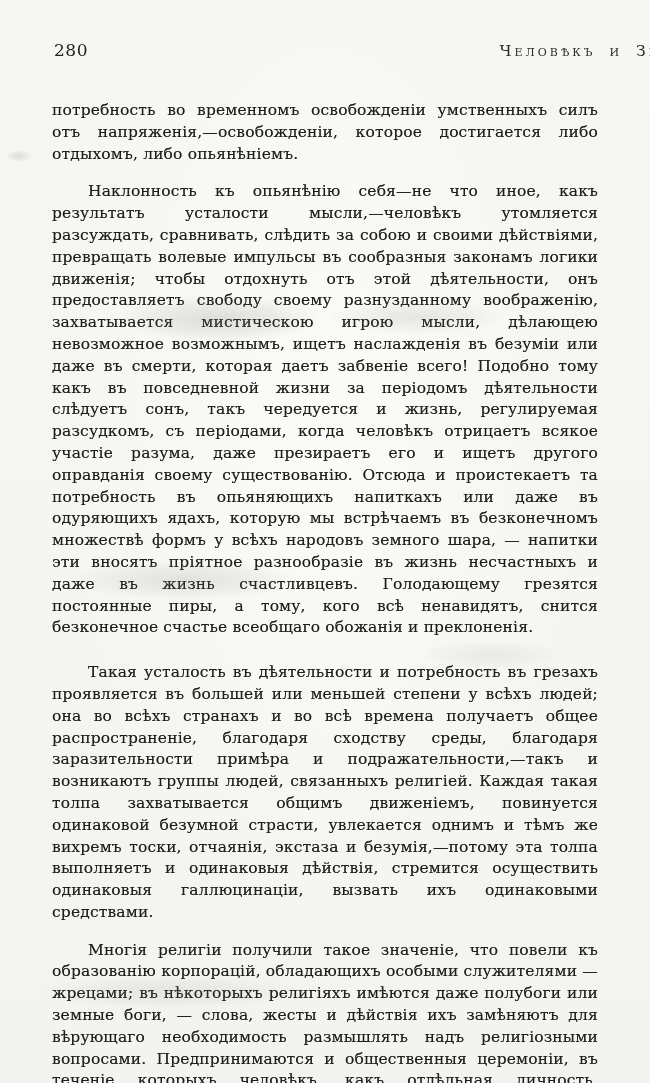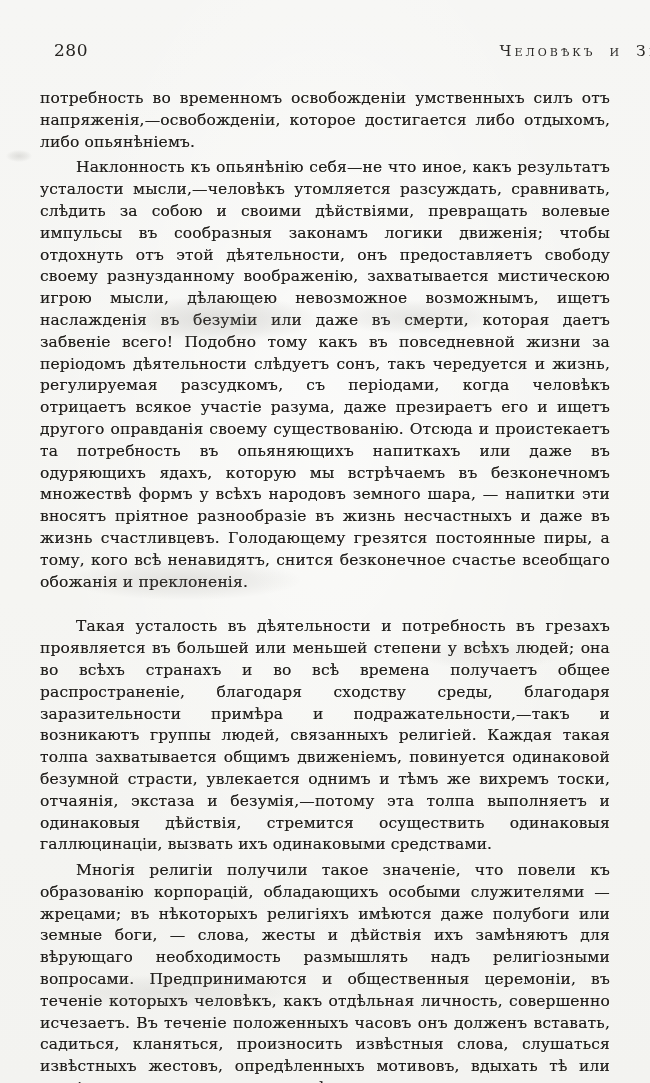--- a/index.html
+++ b/index.html
@@ -56,21 +56,21 @@
     top: 84px;
     left: 36px;
     width: 578px;
     font-size: 15.5px;
     line-height: 21.8px;
     text-align: justify;
     letter-spacing: 0.15px;
     text-shadow: 0 0 0.5px rgba(32,30,27,0.55);
   }
   .text-block p {
-    margin: 4px;
+    margin: 16px;
     padding: 0;
   }
   .text-block p.indent { text-indent: 36px; }
   .text-block p.gap-after { margin-bottom: 23px; }
 
   
   .smudge {
     position: absolute;
     pointer-events: none;
     background: radial-gradient(ellipse at center, rgba(125,123,117,0.22) 0%, rgba(125,123,117,0.10) 45%, rgba(125,123,117,0) 72%);

